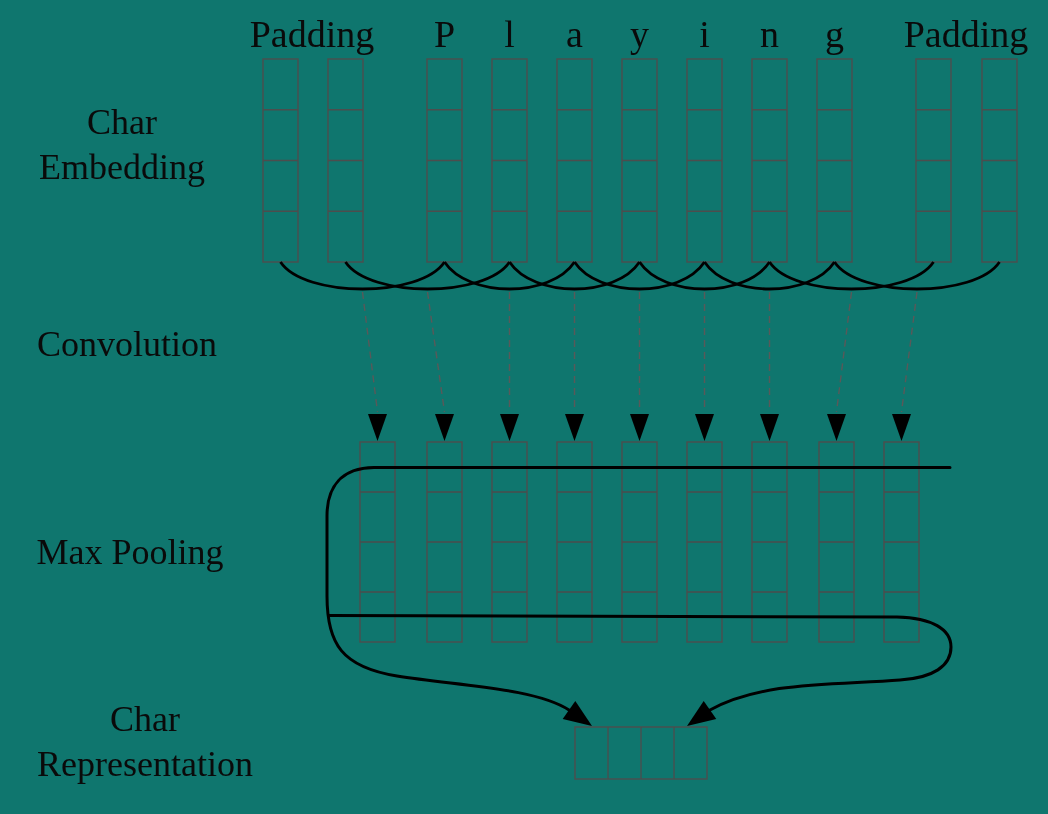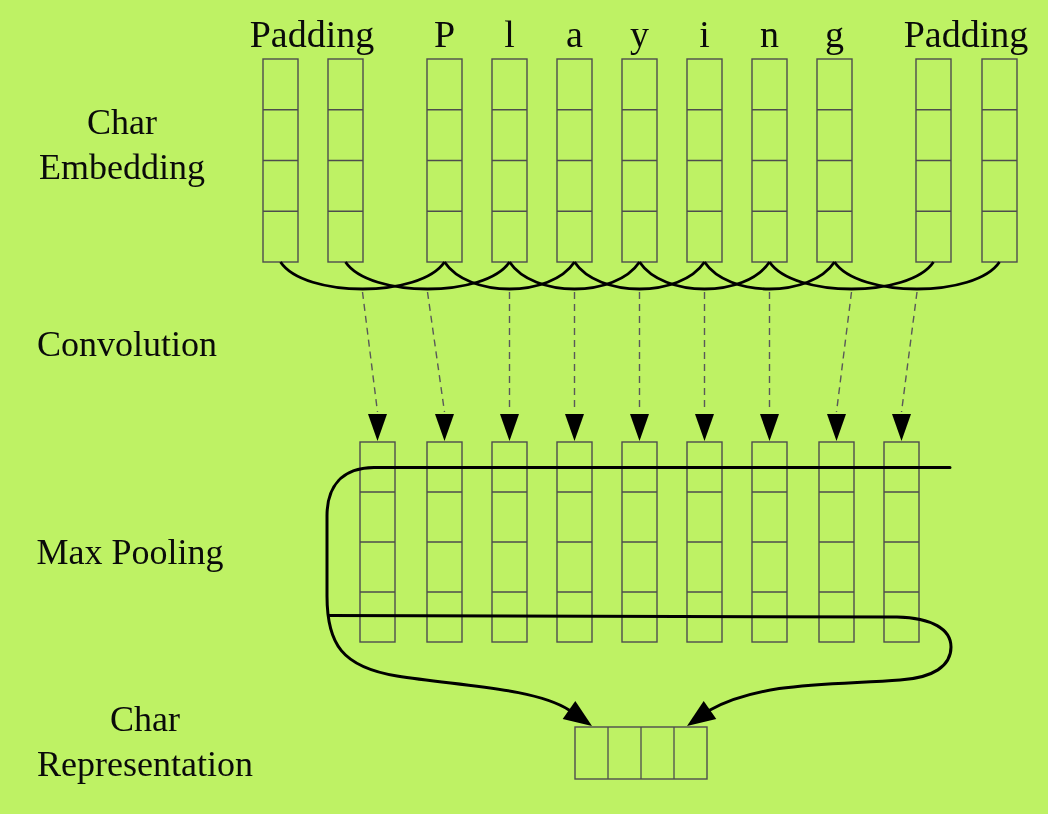--- a/index.html
+++ b/index.html
@@ -4,21 +4,21 @@
 <style>
   html, body {
     margin: 0;
     padding: 0;
     background: #ffffff;
   }
   #canvas {
     position: relative;
     width: 1048px;
     height: 814px;
-    background: #bef264;
+    background: #0f766e;
     overflow: hidden;
   }
   svg text {
     font-family: "Liberation Serif", "DejaVu Serif", serif;
     fill: #0a0a0a;
   }
   .stage-label { font-size: 36px; }
   .token-label { font-size: 38px; }
 </style>
 </head>

